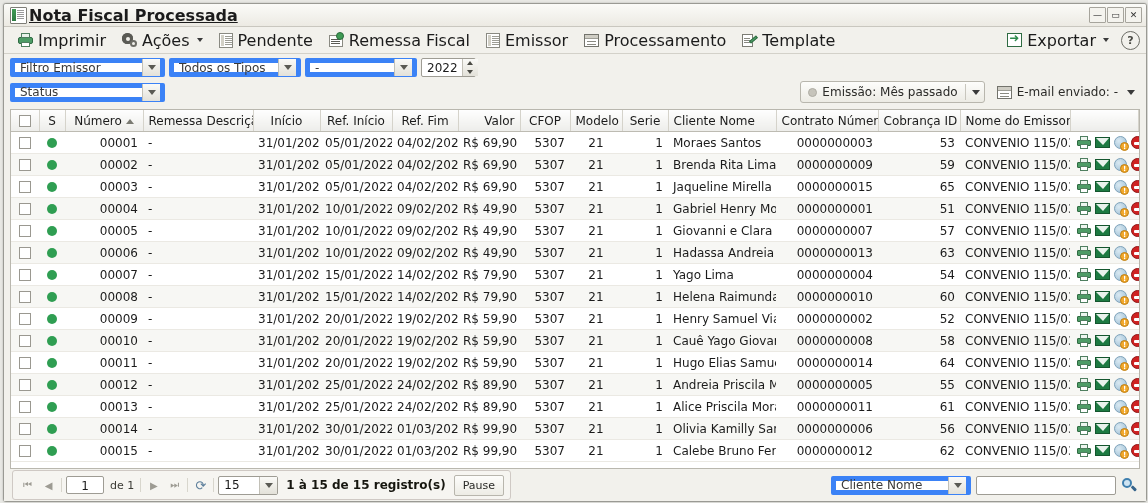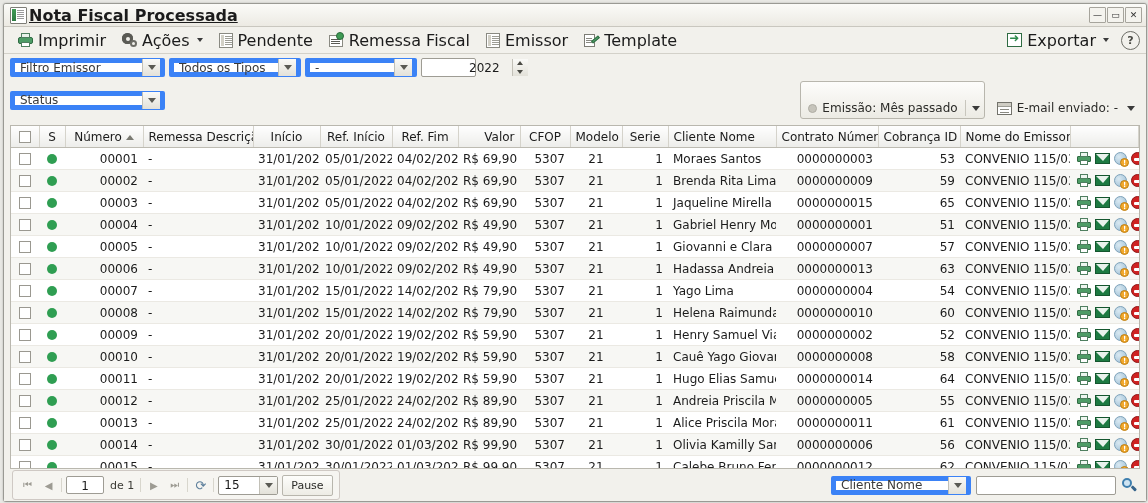--- a/index.html
+++ b/index.html
@@ -114,31 +114,31 @@
     border-left:1px solid #c2c0b7;display:flex;align-items:center;justify-content:center;flex:0 0 17px;
   }
   .sel .arrow i{
     width:0;height:0;border-left:4px solid transparent;border-right:4px solid transparent;
     border-top:5px solid #5a5a54;display:block;
   }
   .spin{
     height:19px;background:#fff;border:1px solid #9e9c94;border-radius:2px;
     display:flex;align-items:center;font-size:12px;color:#1b1b1b;box-sizing:border-box;
   }
-  .spin .v{padding:0 12px 0 5px;margin-left:42px;}
+  .spin .v{padding:0 4px 0 5px;}
   .spin .btns{
     width:15px;height:17px;display:flex;flex-direction:column;
     background:linear-gradient(#fafaf7,#e3e1d9);border-left:1px solid #c2c0b7;flex:0 0 15px;
   }
   .spin .btns span{flex:1;display:flex;align-items:center;justify-content:center;}
   .spin .btns .up{width:0;height:0;border-left:3.5px solid transparent;border-right:3.5px solid transparent;border-bottom:4px solid #4a4a44;}
   .spin .btns .dn{width:0;height:0;border-left:3.5px solid transparent;border-right:3.5px solid transparent;border-top:4px solid #4a4a44;}
   
   .pill{
-    height:20px;display:flex;align-items:center;gap:5px;padding:16px 4px 0 7px;
+    height:20px;display:flex;align-items:center;gap:5px;padding:0 4px 0 7px;
     border:1px solid #b8b6ad;border-radius:3px;background:linear-gradient(#fdfdfb,#ecebe4);
     font-size:12px;color:#2b2b28;text-align:center;
   }
   .pill .sepcaret{
     border-left:1px solid #c8c6bd;padding-left:6px;margin-left:2px;height:16px;display:flex;align-items:center;
   }
   .dot-grey{width:9px;height:9px;border-radius:50%;background:#c6c4bb;border:1px solid #aeaca3;box-sizing:border-box;}
   .plain-caret{width:0;height:0;border-left:4px solid transparent;border-right:4px solid transparent;border-top:5px solid #3a3a3a;}
   
   .gridwrap{
@@ -289,20 +289,27 @@
           <i class="dot"></i>
         </span>
       <span class="tb-label">Remessa Fiscal</span>
     </div>
     <div class="tb-item">
       <span class="doc-sm">
           <i></i>
           <b></b>
         </span>
       <span class="tb-label">Emissor</span>
+    </div>
+    <div class="tb-item">
+      <span class="win-icon">
+          <i class="bar"></i>
+          <i class="ln"></i>
+        </span>
+      <span class="tb-label">Processamento</span>
     </div>
     <div class="tb-item">
       <span class="tpl">
           <i class="pad"></i>
           <i class="ln"></i>
           <i class="pen"></i>
         </span>
       <span class="tb-label">Template</span>
     </div>
     <div class="spacer"></div>
@@ -876,20 +883,21 @@
       <span class="pbtn refresh">
           <span>⟳</span>
         </span>
       <span class="vsep"></span>
       <span class="psel">
         <span>15</span>
         <span class="arrow" style="width:17px;height:17px;display:flex;align-items:center;justify-content:center;background:linear-gradient(#fafaf7,#e3e1d9);border-left:1px solid #c2c0b7">
             <i style="width:0;height:0;border-left:4px solid transparent;border-right:4px solid transparent;border-top:5px solid #5a5a54;display:block"></i>
           </span>
       </span>
+      <span class="reccount">1 à 15 de 15 registro(s)</span>
       <span class="pausebtn">
           <span>Pause</span>
         </span>
     </div>
     <div class="searchgroup">
       <span class="sel" style="width:140px;height:19px">
         <span class="txt">Cliente Nome</span>
         <span class="arrow">
             <i></i>
           </span>

